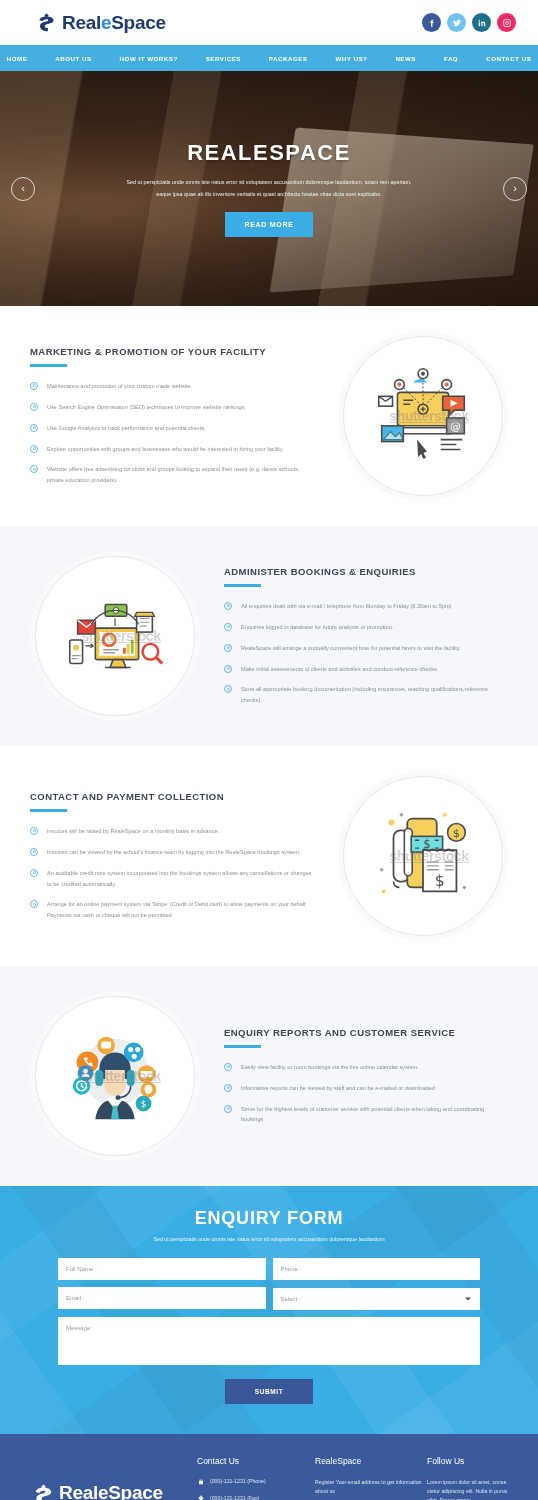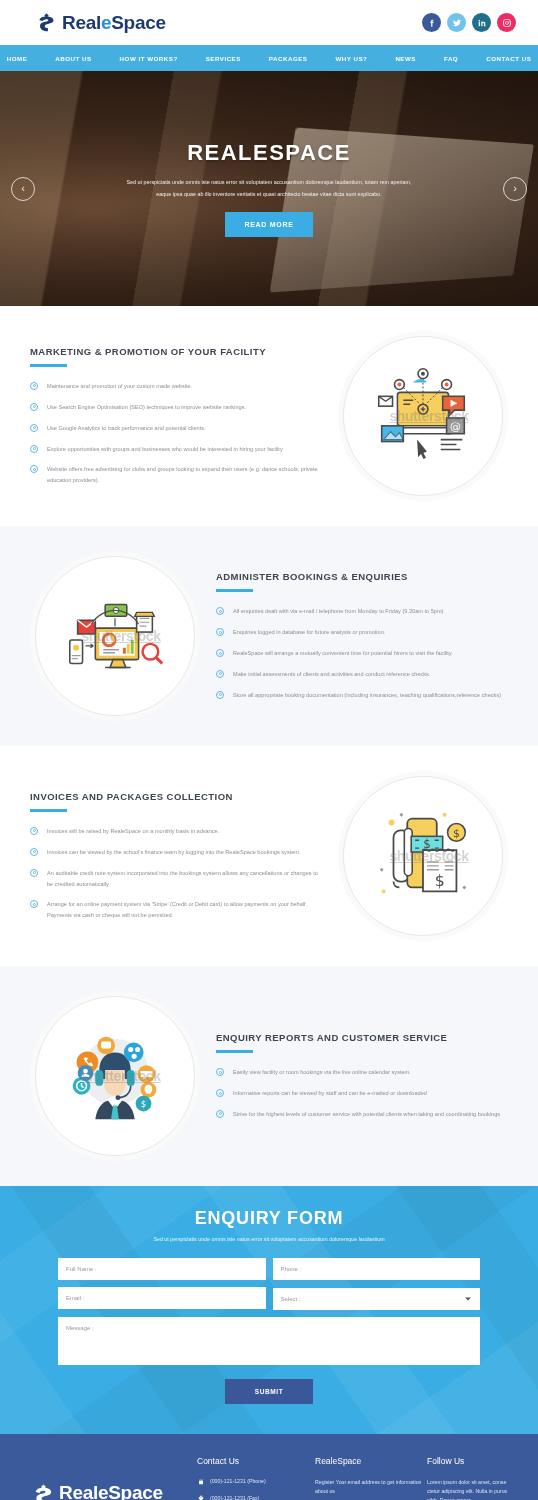--- a/index.html
+++ b/index.html
@@ -120,21 +120,21 @@
     color: rgba(255,255,255,.9); font-size: 11px; z-index: 4;
     cursor: pointer; line-height: 1;
   }
   .arrow.left { left: 11px; }
   .arrow.right { right: 11px; }
 
   
   .section { padding: 30px 0; }
   .section.alt { background: #f5f7fa; }
   .sec-row {
-    display: flex; align-items: center; gap: 16px;
+    display: flex; align-items: center; gap: 24px;
     padding: 0 30px;
   }
   .sec-row.reverse { flex-direction: row-reverse; }
   .sec-text { flex: 1 1 auto; }
   .sec-art { flex: 0 0 170px; display:flex; justify-content:center; }
   .sec-title {
     font-size: 9.5px;
     font-weight: bold;
     color: #3f4550;
     letter-spacing: .45px;
@@ -423,21 +423,21 @@
           </svg>
           <div class="wm">shutterstock</div>
         </div>
       </div>
     </div>
   </section>
 
   <section class="section">
     <div class="sec-row">
       <div class="sec-text">
-        <div class="sec-title">INVOICES AND PACKAGES COLLECTION</div>
+        <div class="sec-title">CONTACT AND PAYMENT COLLECTION</div>
         <div class="rule"></div>
         <ul class="feat">
           <li><span class="bullet-ico">
                 <i></i>
               </span><span>Invoices will be raised by RealeSpace on a monthly basis in advance.</span></li>
           <li><span class="bullet-ico">
                 <i></i>
               </span><span>Invoices can be viewed by the school's finance team by logging into the RealeSpace bookings system.</span></li>
           <li><span class="bullet-ico">
                 <i></i>

